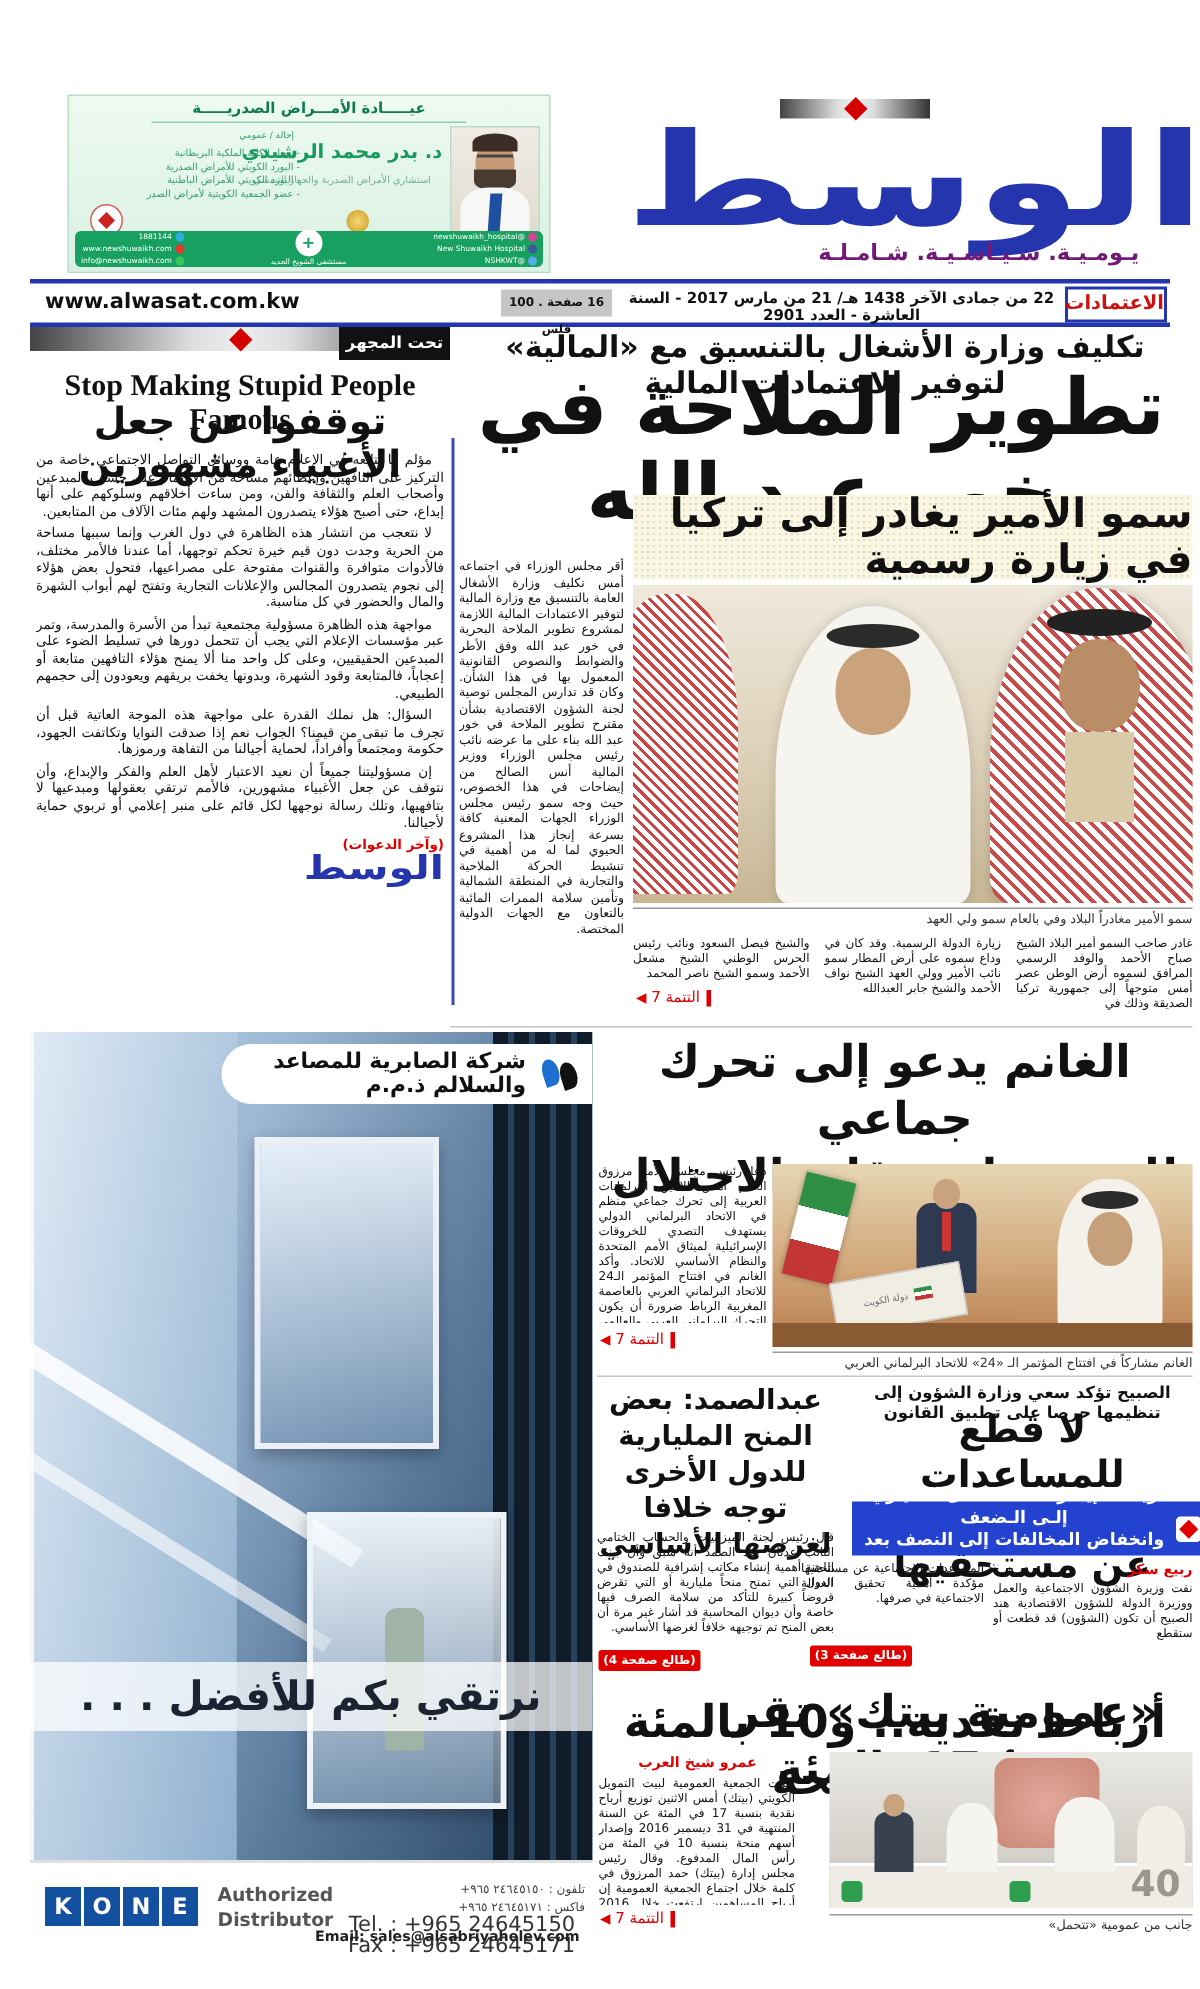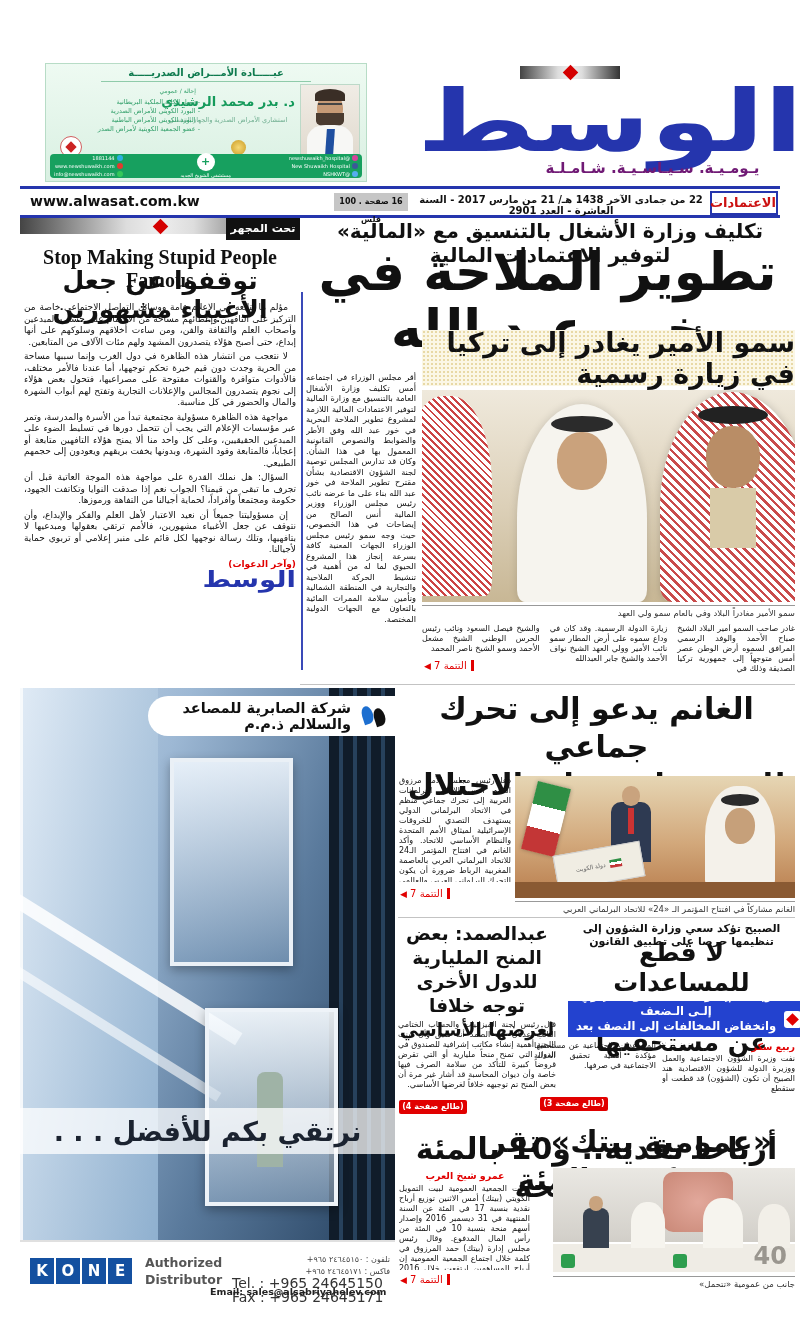--- a/index.html
+++ b/index.html
@@ -2,21 +2,21 @@
 <html lang="ar" dir="rtl"><head>
 <meta charset="utf-8">
 <style>
   html,body{margin:0;padding:0;background:#777;}
   .page{position:relative;width:800px;height:1326px;background:#fff;overflow:hidden;
         font-family:"DejaVu Sans",sans-serif;color:#111;direction:rtl;}
   .abs{position:absolute;}
   .ctr{text-align:center;}
   .b{font-weight:bold;}
   .jus{text-align:justify;}
-  .ltr{direction:ltr;}
+  .ltr{direction:ltr;text-align:right;}
   p{margin:0 0 3px 0;text-indent:8px;}
   
   .gradbar{background:linear-gradient(90deg,#444,#ddd 38%,#eee 50%,#ddd 62%,#333);display:flex;align-items:center;justify-content:center;}
   .dia{width:11px;height:11px;background:#d40000;transform:rotate(45deg);}
   .logo-big{font-size:86px;font-weight:bold;color:#2535ad;line-height:1;transform:scaleX(1.32);transform-origin:center;letter-spacing:-2px;}
   .tagline{font-size:15px;font-weight:bold;letter-spacing:1px;color:#701a75;}
   
   .dateline{border-top:3px solid #2535ad;border-bottom:3px solid #2535ad;}
   .daybox{border:2px solid #2535ad;color:#cc1111;font-weight:bold;font-size:13px;text-align:center;line-height:20px;}
   .pagesbox{background:#c6c6c6;font-size:8px;font-weight:bold;text-align:center;line-height:18px;}

